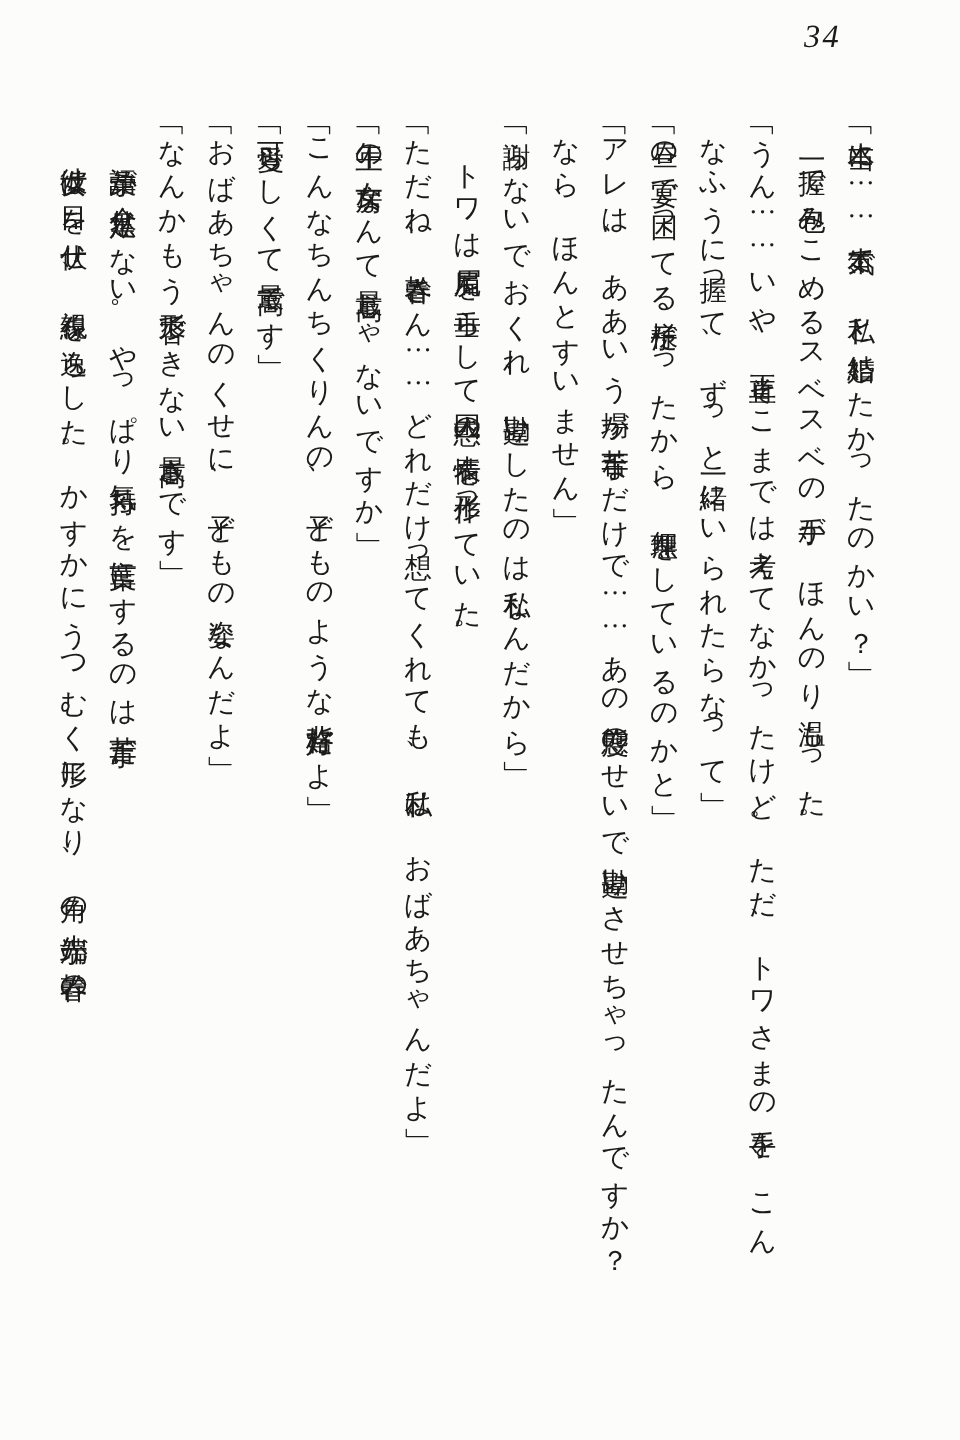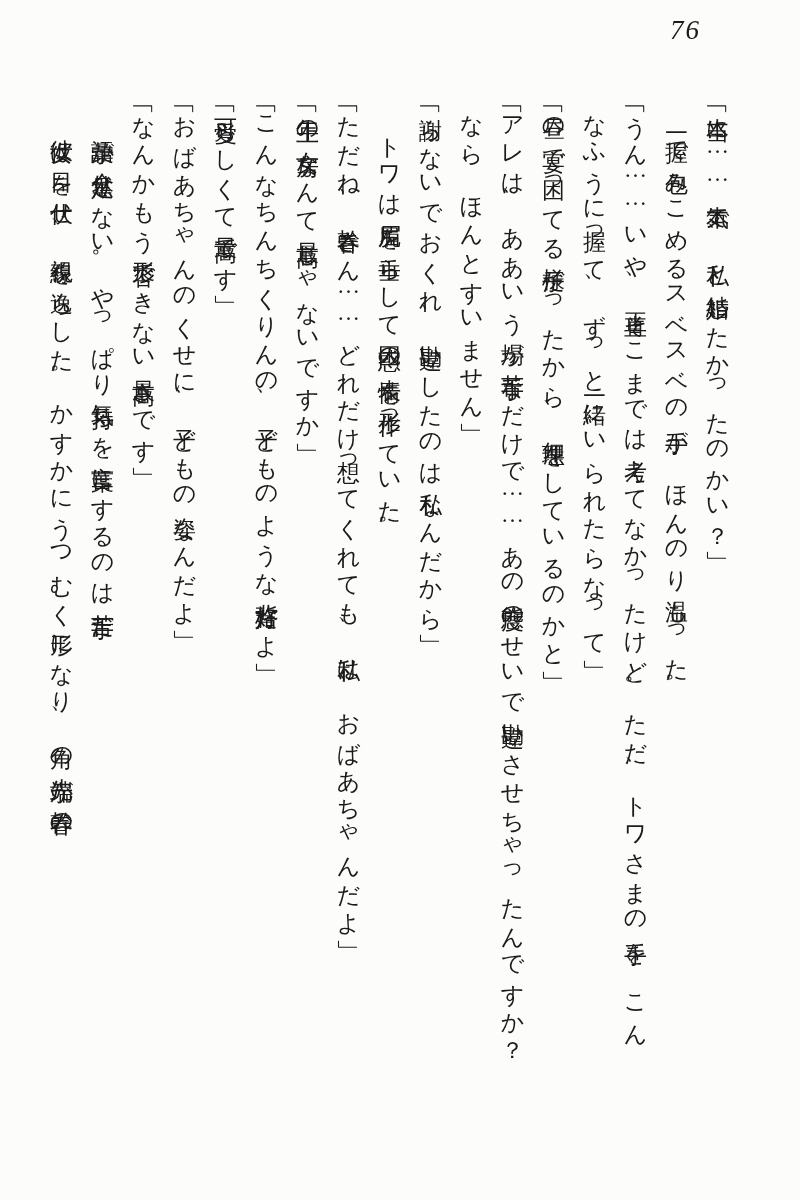--- a/index.html
+++ b/index.html
@@ -44,21 +44,21 @@
     padding: 0;
   }
   .text-block p.narration {
     text-indent: 1em;
   }
 </style>
 </head>
 <body>
 
 <div class="page">
-  <div class="page-number">76</div>
+  <div class="page-number">34</div>
 
   <div class="text-block">
       <p class="dialogue">「本当に……本気で、私と結婚したかったのかい？」</p>
       <p class="narration">一握で包みこめるスベスベの手が、ほんのり温もった。</p>
       <p class="dialogue">「うん……いや、正直そこまでは考えてなかったけど。ただ、トワさまの手を、こんなふうに握って、ずっと一緒にいられたらなって」</p>
       <p class="dialogue">「昼の宴で困ってる様子だったから、無理をしているのかと」</p>
       <p class="dialogue">「アレは、ああいう場が苦手なだけで……あの態度のせいで勘違いさせちゃったんですか？　なら、ほんとすいません」</p>
       <p class="dialogue">「謝らないでおくれ、勘違いしたのは私なんだから」</p>
       <p class="narration">トワは眉尻を垂らして困惑の表情を形作っていた。</p>
       <p class="dialogue">「ただね、幹春さん……どれだけ想ってくれても、私は、おばあちゃんだよ」</p>

